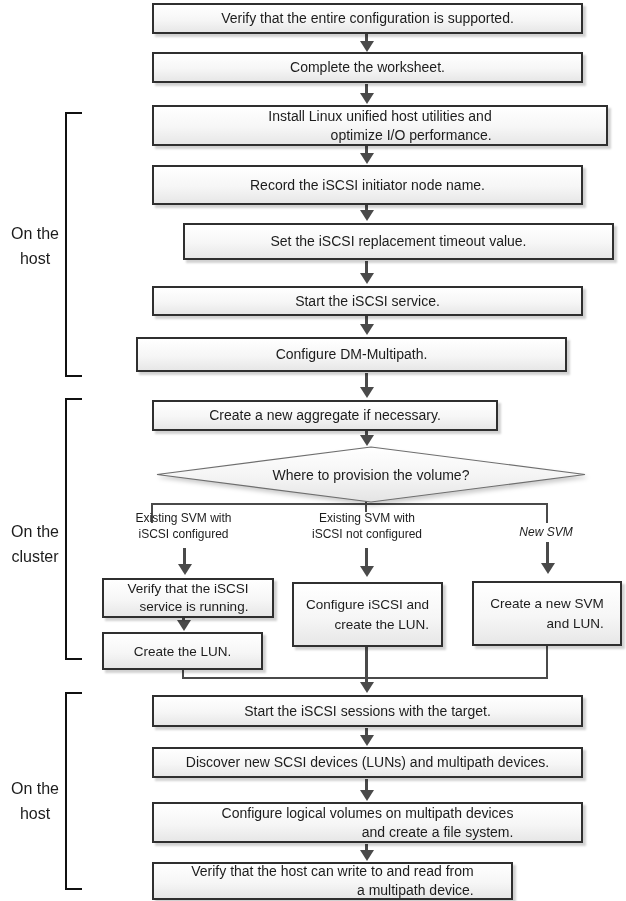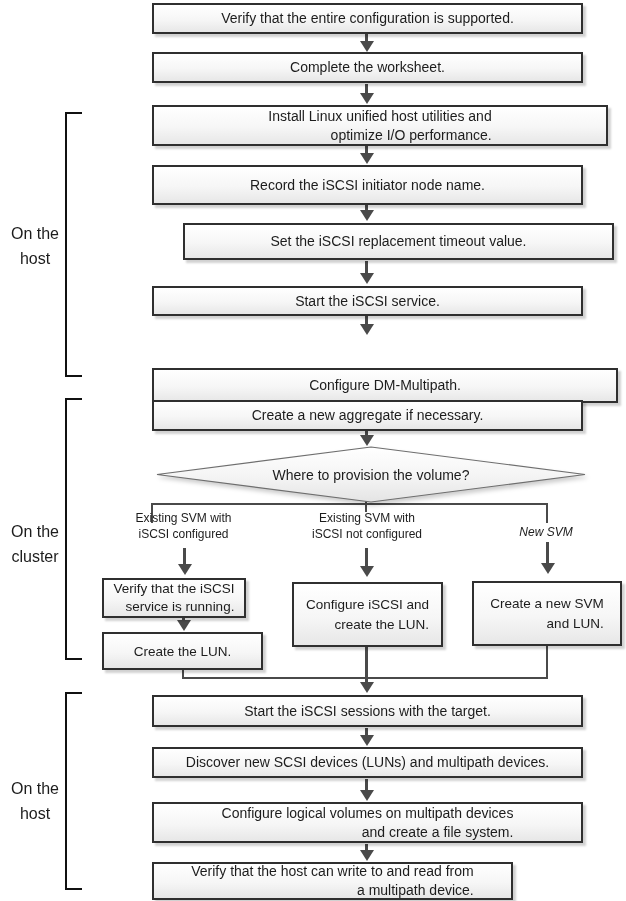--- a/index.html
+++ b/index.html
@@ -92,42 +92,42 @@
   <div class="arrow" style="left:365px;top:779px;height:12px;"></div>
   <div class="arrow" style="left:365px;top:844px;height:7px;"></div>
 
   <div class="pbox" style="left:152px;top:3px;width:431px;height:31px;">Verify that the entire configuration is supported.</div>
   <div class="pbox" style="left:152px;top:52px;width:431px;height:31px;">Complete the worksheet.</div>
   <div class="pbox" style="left:152px;top:105px;width:456px;height:41px;">Install Linux unified host utilities and
 optimize I/O performance.</div>
   <div class="pbox" style="left:152px;top:165px;width:431px;height:40px;">Record the iSCSI initiator node name.</div>
   <div class="pbox" style="left:152px;top:223px;width:431px;height:37px;margin-left:31px;">Set the iSCSI replacement timeout value.</div>
   <div class="pbox" style="left:152px;top:286px;width:431px;height:30px;">Start the iSCSI service.</div>
-  <div class="pbox" style="left:152px;top:337px;width:466px;height:35px;margin-top:31px;">Configure DM-Multipath.</div>
-  <div class="pbox" style="left:152px;top:400px;width:431px;height:31px;">Create a new aggregate if necessary.</div>
+  <div class="pbox" style="left:136px;top:337px;width:431px;height:35px;">Configure DM-Multipath.</div>
+  <div class="pbox" style="left:152px;top:400px;width:346px;height:31px;">Create a new aggregate if necessary.</div>
 
   <svg class="diamond-svg" width="432" height="57" viewBox="0 0 432 57">
     <defs>
       <linearGradient id="dg" x1="0" y1="0" x2="0" y2="1">
         <stop offset="0" stop-color="#ffffff"></stop>
         <stop offset="0.55" stop-color="#f4f4f4"></stop>
         <stop offset="1" stop-color="#e4e4e4"></stop>
       </linearGradient>
     </defs>
     <polygon points="216,1 430,28.5 216,56 2,28.5" fill="url(#dg)" stroke="#6e6e6e" stroke-width="1.2"></polygon>
   </svg>
   <div class="diamond-label">Where to provision the volume?</div>
 
   <div class="branch-label" style="left:106px;top:510px;width:155px;">Existing SVM with
 iSCSI configured</div>
   <div class="branch-label" style="left:286px;top:510px;width:162px;">Existing SVM with
 iSCSI not configured</div>
   <div class="branch-label" style="left:486px;top:524px;width:120px;font-style:italic;">New SVM</div>
 
-  <div class="pbox" style="left:102px;top:578px;width:144px;height:40px;font-size:13.5px;line-height:18px;">Verify that the iSCSI
+  <div class="pbox" style="left:102px;top:578px;width:172px;height:40px;font-size:13.5px;line-height:18px;">Verify that the iSCSI
 service is running.</div>
   <div class="pbox" style="left:102px;top:632px;width:161px;height:38px;font-size:13.5px;">Create the LUN.</div>
   <div class="pbox" style="left:292px;top:582px;width:151px;height:65px;font-size:13.5px;line-height:20px;">Configure iSCSI and
 create the LUN.</div>
   <div class="pbox" style="left:472px;top:581px;width:150px;height:65px;font-size:13.5px;line-height:20px;">Create a new SVM
 and LUN.</div>
 
   <div class="pbox" style="left:152px;top:695px;width:431px;height:32px;">Start the iSCSI sessions with the target.</div>
   <div class="pbox" style="left:152px;top:747px;width:431px;height:31px;">Discover new SCSI devices (LUNs) and multipath devices.</div>
   <div class="pbox" style="left:152px;top:802px;width:431px;height:41px;">Configure logical volumes on multipath devices

